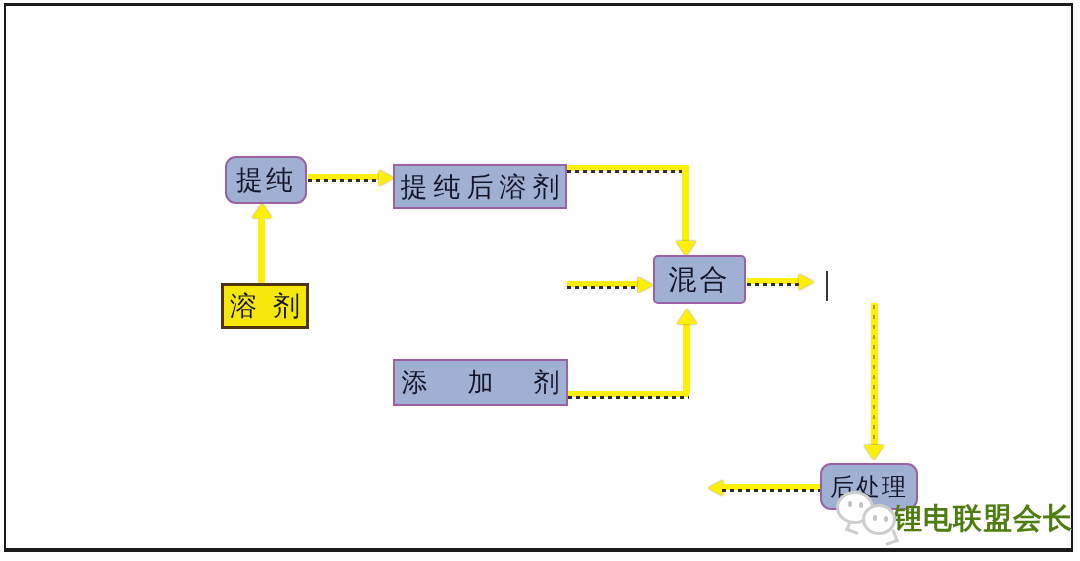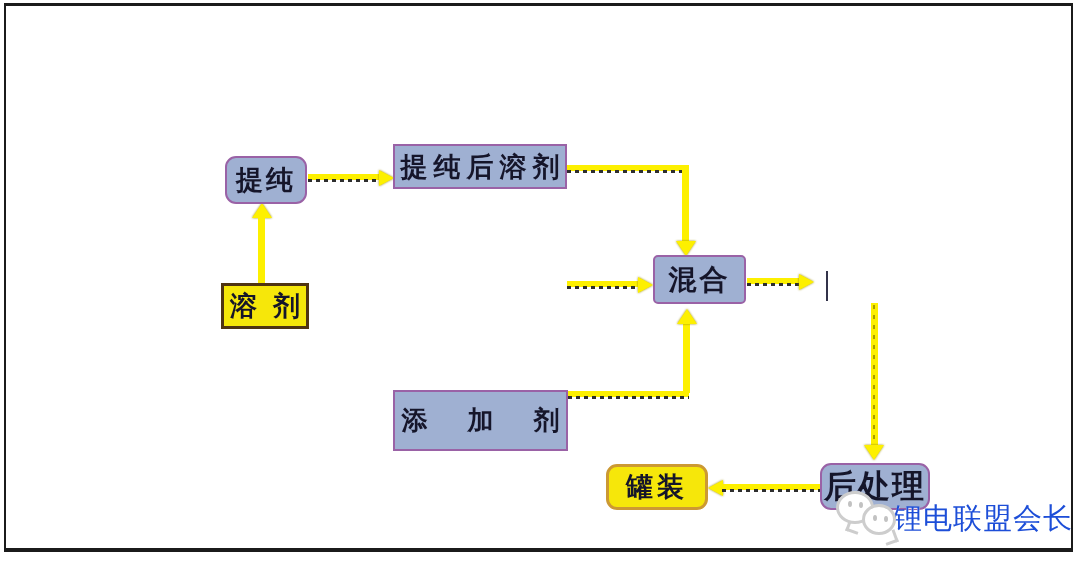--- a/index.html
+++ b/index.html
@@ -4,32 +4,32 @@
 <style>
   html,body{margin:0;padding:0;background:#fff;}
   body{width:1080px;height:561px;overflow:hidden;font-family:"Liberation Sans","DejaVu Sans",sans-serif;}
   .stage{position:relative;width:1080px;height:561px;background:#fff;}
   .frame{position:absolute;left:4px;top:3px;width:1069px;height:549px;box-sizing:border-box;
          border:2px solid #1b1b1b;border-top-width:3px;border-bottom-width:4px;background:#fff;}
   .title{position:absolute;left:25px;top:17px;font-size:24px;font-weight:700;color:#141414;letter-spacing:1px;white-space:nowrap;}
 
   
   .node{position:absolute;box-sizing:border-box;display:flex;align-items:center;justify-content:center;
-        font-weight:700;color:#15152a;z-index:2;white-space:nowrap;}
+        font-weight:400;color:#15152a;z-index:2;white-space:nowrap;}
   .blue{background:#9fb0d2;border:2px solid #9a62a6;}
   .round{border-radius:11px;}
   .n-tichun{left:225px;top:156px;width:82px;height:48px;font-size:27px;letter-spacing:3px;}
-  .n-tichunhou{left:393px;top:144px;width:174px;height:45px;font-size:27px;letter-spacing:6px;}
+  .n-tichunhou{left:393px;top:164px;width:174px;height:45px;font-size:27px;letter-spacing:6px;}
   .n-rongji{left:221px;top:283px;width:88px;height:46px;background:#f6e70a;border:3px solid #4f3412;font-size:27px;letter-spacing:16px;}
   .n-liufu{left:393px;top:260px;width:174px;height:46px;font-size:26px;letter-spacing:8px;}
   .n-hunhe{left:653px;top:255px;width:93px;height:49px;font-size:28px;letter-spacing:3px;border-radius:5px;}
   .n-dianjieye{left:813px;top:257px;width:122px;height:46px;font-size:26px;letter-spacing:15px;}
-  .n-tianjiaji{left:393px;top:390px;width:175px;height:61px;font-size:26px;letter-spacing:40px;align-items:center;}
+  .n-tianjiaji{left:393px;top:359px;width:175px;height:47px;font-size:26px;letter-spacing:40px;align-items:center;}
   .n-guanzhuang{left:606px;top:464px;width:102px;height:46px;background:#f6e70a;border:3px solid #cc9933;border-radius:11px;font-size:27px;letter-spacing:4px;}
-  .n-houchuli{left:820px;top:463px;width:110px;height:47px;font-size:32px;letter-spacing:2px;border-radius:11px;}
+  .n-houchuli{left:820px;top:463px;width:98px;height:47px;font-size:24px;letter-spacing:2px;border-radius:11px;}
   .node > span{display:inline-block;}
   .n-rongji > span{margin-right:-16px;}
   .n-dianjieye > span{margin-right:-15px;}
   .n-tianjiaji > span{margin-right:-40px;}
   .n-tichunhou > span{margin-right:-6px;}
   .n-liufu > span{margin-right:-8px;}
 
   .stray-line{position:absolute;left:826px;top:271px;width:2px;height:30px;background:#33334a;z-index:3;}
 
   
@@ -39,21 +39,21 @@
   .shaft-v{position:absolute;width:7px;background:#fdf000;z-index:1;}
   .shaft-v.dotted::after{content:"";position:absolute;top:2px;bottom:2px;left:2px;width:2px;
       background:repeating-linear-gradient(180deg,rgba(100,90,0,.55) 0 4px,transparent 4px 10px);}
   .ah{position:absolute;width:0;height:0;z-index:1;filter:drop-shadow(0 0 1px #9d8d00);}
   .ah.r{border-top:8px solid transparent;border-bottom:8px solid transparent;border-left:15px solid #fdf000;}
   .ah.l{border-top:8px solid transparent;border-bottom:8px solid transparent;border-right:15px solid #fdf000;}
   .ah.u{border-left:10px solid transparent;border-right:10px solid transparent;border-bottom:15px solid #fdf000;}
   .ah.d{border-left:10px solid transparent;border-right:10px solid transparent;border-top:15px solid #fdf000;}
 
   
-  .wm-text{position:absolute;left:893px;top:499px;font-size:29px;font-weight:400;color:#1d4ed8;
+  .wm-text{position:absolute;left:893px;top:499px;font-size:29px;font-weight:700;color:#4d7c0f;
            letter-spacing:1px;z-index:5;white-space:nowrap;text-shadow:0 1px 0 #ffffff;}
   .wm-icon{position:absolute;left:836px;top:489px;width:70px;height:62px;z-index:6;}
   .wm-bubble{position:absolute;background:#fff;border:3px solid #cdcdcd;border-radius:50%;box-sizing:border-box;}
   .wm-b1{left:0;top:2px;width:38px;height:33px;}
   .wm-b2{left:26px;top:15px;width:34px;height:31px;}
   .wm-tail{position:absolute;width:10px;height:10px;background:#fff;}
   .wm-t1{left:11px;top:31px;border-left:3px solid #cdcdcd;border-bottom:3px solid #cdcdcd;transform:rotate(20deg);}
   .wm-t2{left:48px;top:42px;border-right:3px solid #cdcdcd;border-bottom:3px solid #cdcdcd;transform:rotate(-20deg);}
   .wm-eye{position:absolute;width:4px;height:6px;background:#c2c2c2;border-radius:50%;z-index:7;}
 </style>
@@ -115,23 +115,20 @@
   <div class="node n-rongji">
     <span>溶剂</span>
   </div>
   <div class="node blue n-hunhe">
     <span>混合</span>
   </div>
   <div class="stray-line"></div>
   <div class="node blue n-tianjiaji">
     <span>添加剂</span>
   </div>
-  <div class="node n-guanzhuang">
-    <span>罐装</span>
-  </div>
   <div class="node blue round n-houchuli">
     <span>后处理</span>
   </div>
 
   <div class="wm-icon">
     <div class="wm-tail wm-t1"></div>
     <div class="wm-bubble wm-b1"></div>
     <div class="wm-eye" style="left:12px;top:12px;"></div>
     <div class="wm-eye" style="left:23px;top:13px;"></div>
     <div class="wm-tail wm-t2"></div>

